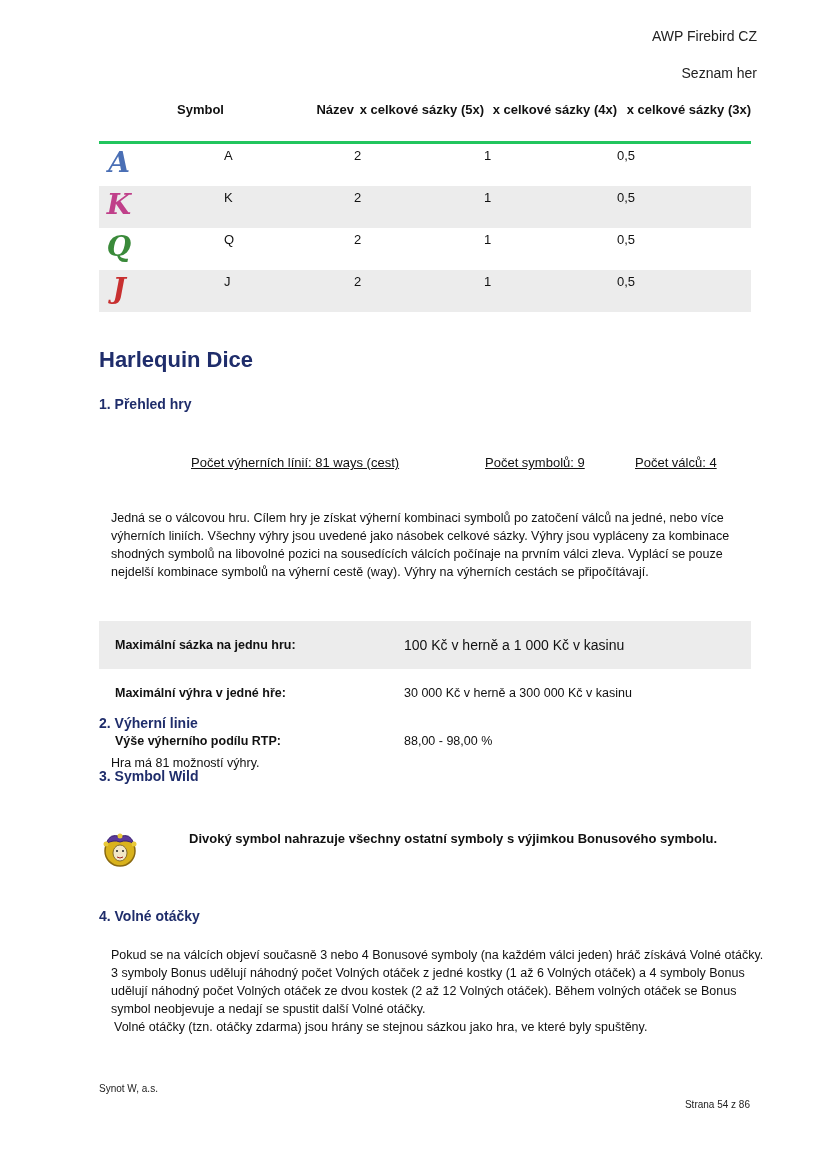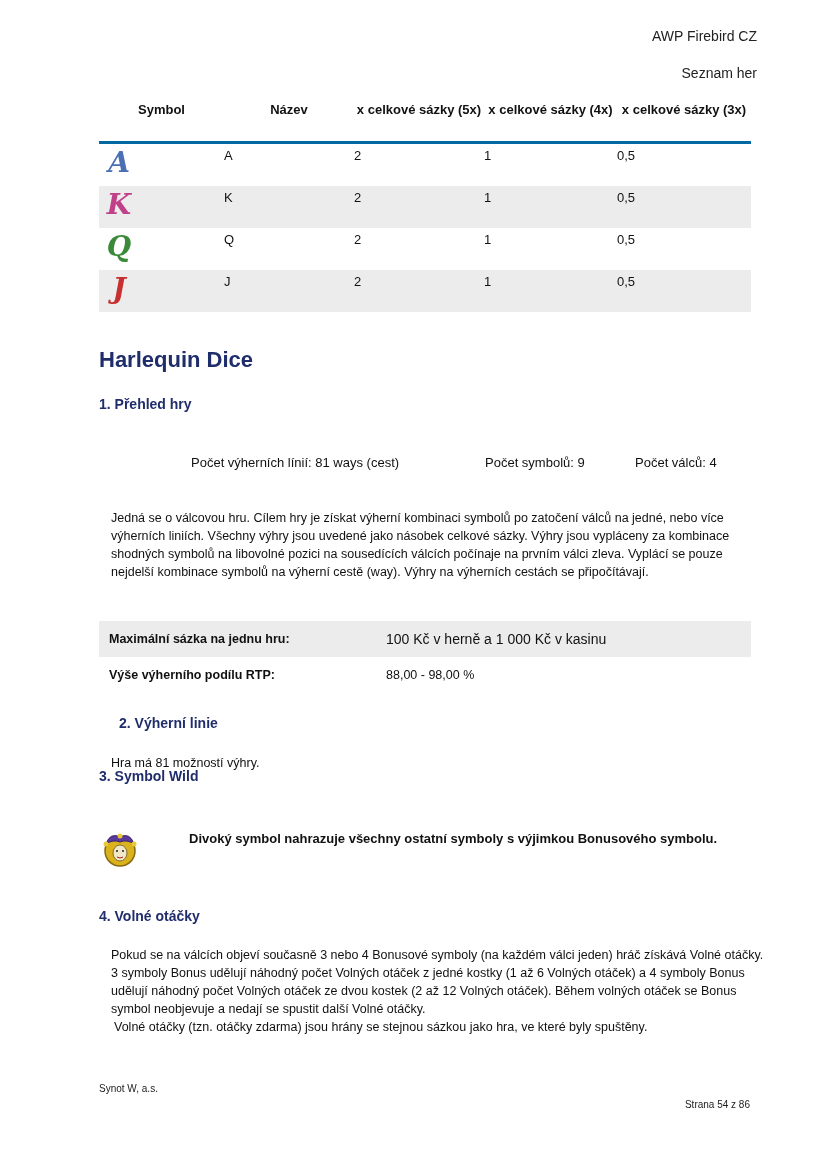--- a/index.html
+++ b/index.html
@@ -7,40 +7,40 @@
     width: 827px; height: 1170px; position: relative; overflow: hidden;
     font-family: "Liberation Sans", sans-serif; color: #111;
   }
   .abs { position: absolute; }
   .hdr-right { right: 70px; font-size: 14px; color: #222; text-align: right; }
   table.paytable {
     position: absolute; left: 99px; top: 101px; width: 652px;
     border-collapse: collapse; font-size: 13px;
   }
   table.paytable th {
-    text-align: center; font-weight: bold; vertical-align: top;
+    text-align: right; font-weight: bold; vertical-align: top;
     padding: 0; line-height: 17px; height: 40px;
-    border-bottom: 3px solid #0369a1;
+    border-bottom: 3px solid #22c55e;
   }
   table.paytable td {
     vertical-align: top; padding: 4px 0 0 0; height: 38px;
     font-size: 13px;
   }
   table.paytable tr.shade td { background: #ececec; }
   .sym {
     display: inline-block; width: 40px; text-align: center;
     font-family: "DejaVu Serif", serif; font-style: italic; font-weight: bold;
     font-size: 28px; line-height: 34px; margin-top: -2px;
   }
   .h1 { left: 99px; top: 347px; font-size: 22px; font-weight: bold; color: #1f2d6b; }
   .h2 { left: 99px; font-size: 14px; font-weight: bold; color: #1f2d6b; }
   .p { left: 99px; width: 656px; font-size: 12.5px; line-height: 18px; color: #111; margin-left: 12px; }
-  .info { top: 455px; font-size: 13px; }
+  .info { top: 455px; font-size: 13px; text-decoration: underline; }
   .limits { position: absolute; left: 99px; top: 621px; width: 652px; border-collapse: collapse; font-size: 12.5px; }
-  .limits td { padding: 10px; line-height: 16px; }
+  .limits td { padding: 16px; line-height: 16px; }
   .limits td.k { font-weight: bold; width: 257px; }
   .limits tr.shade td { background: #ececec; }
   .limits tr.first td.v { font-size: 14px; }
   .footer-l { left: 99px; top: 1083px; font-size: 10px; color: #222; }
   .footer-r { right: 77px; top: 1099px; font-size: 10px; color: #222; }
   .jester {
     left: 100px; top: 828px; width: 40px; height: 40px;
   }
 </style>
 </head>
@@ -101,27 +101,31 @@
 
 <div class="abs p" style="top:509px;">Jedná se o válcovou hru. Cílem hry je získat výherní kombinaci symbolů po zatočení válců na jedné, nebo více výherních liniích. Všechny výhry jsou uvedené jako násobek celkové sázky. Výhry jsou vypláceny za kombinace shodných symbolů na libovolné pozici na sousedících válcích počínaje na prvním válci zleva. Vyplácí se pouze nejdelší kombinace symbolů na výherní cestě (way). Výhry na výherních cestách se připočítávají.</div>
 
 <table class="limits">
   <tbody>
       <tr class="shade first">
     <td class="k">Maximální sázka na jednu hru:</td>
     <td class="v">100 Kč v herně a 1 000 Kč v kasinu</td>
   </tr>
   <tr>
+    <td class="k">Maximální výhra v jedné hře:</td>
+    <td class="v">30 000 Kč v herně a 300 000 Kč v kasinu</td>
+  </tr>
+  <tr>
     <td class="k">Výše výherního podílu RTP:</td>
     <td class="v">88,00 - 98,00 %</td>
   </tr>
 </tbody>
   </table>
 
-<div class="abs h2" style="top:715px;margin-left:20px;">2. Výherní linie</div>
+<div class="abs h2" style="top:715px;">2. Výherní linie</div>
 <div class="abs p" style="top:754px;">Hra má 81 možností výhry.</div>
 
 <div class="abs h2" style="top:768px;">3. Symbol Wild</div>
 
 <svg class="abs jester" viewBox="0 0 40 40">
   <circle cx="20" cy="23" r="15" fill="#d9b21c" stroke="#8a6a10" stroke-width="1.5"></circle>
   <path d="M6 16 Q10 4 20 9 Q30 4 34 16 Q27 11 20 14 Q13 11 6 16 Z" fill="#5b3a9a" stroke="#3a2270" stroke-width="1"></path>
   <circle cx="6" cy="16" r="2.5" fill="#e8c93a"></circle>
   <circle cx="34" cy="16" r="2.5" fill="#e8c93a"></circle>
   <circle cx="20" cy="8" r="2.5" fill="#e8c93a"></circle>

